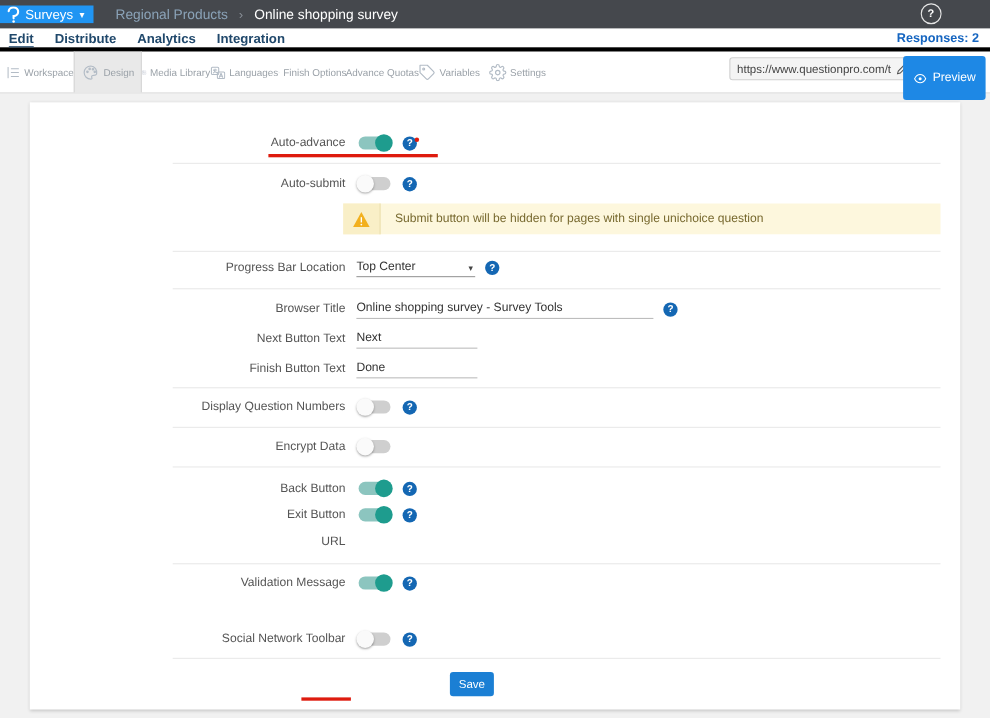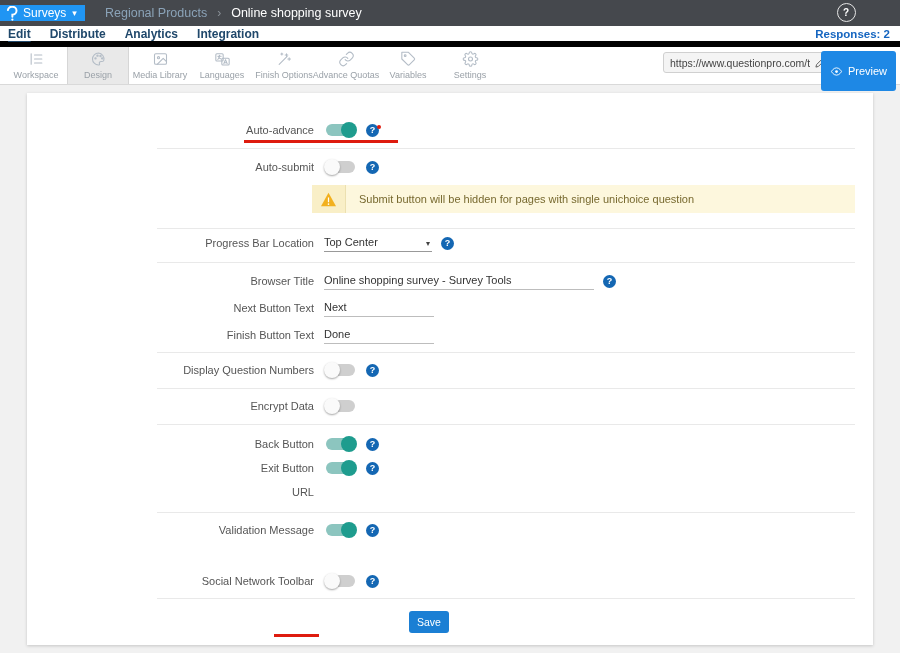--- a/index.html
+++ b/index.html
@@ -22,29 +22,29 @@
   .hright { margin-left:auto; display:flex; align-items:center; gap:6px; padding-right:8px;flex-direction:column; }
   .hcircle { width:19px; height:19px; border:1.5px solid #e6e6e6; border-radius:50%;
     display:flex; align-items:center; justify-content:center; color:#fff;
     font-size:10px; font-weight:bold; cursor:pointer; flex-shrink:0; }
   .upgrade { background:#f9a11b; border-radius:9px; height:18px; padding:0 12px;
     display:flex; align-items:center; font-size:10.5px; font-weight:700; color:#fff; cursor:pointer; }
 
   
   .nav { position:absolute; top:26px; left:0; width:900px; height:21px; background:#fff;
     display:flex; align-items:center; padding:0 8px; gap:19px; font-size:12px;
-    font-weight:700; color:#20486b; border-bottom:6px solid #000000; }
+    font-weight:700; color:#20486b; border-bottom:4px solid #000000; }
   .nav-item { cursor:pointer; }
   .nav-item.active { text-decoration:underline; text-underline-offset:3px; }
   .responses { margin-left:auto; color:#1565c0; font-weight:700; font-size:11.5px; padding-right:2px; }
 
   
   .toolbar { position:absolute; top:47px; left:0; width:900px; height:38px; background:#fff;
     border-bottom:1px solid #d9d9d9; display:flex; padding-left:5px; }
-  .tool { width:62px; height:100%; display:flex; flex-direction:column; align-items:center;
+  .tool { width:62px; height:100%; display:flex; align-items:center;
     justify-content:center; gap:3px; cursor:pointer; }
   .tool svg { stroke:#b3bcc6; fill:none; stroke-width:1.6; stroke-linecap:round; stroke-linejoin:round; }
   .tool .tlabel { font-size:9px; color:#9aa1a8; white-space:nowrap; }
   .tool.active { background:#e9e9e9; border-left:1px solid #d6d6d6; border-right:1px solid #d6d6d6; }
   .urlbox { position:absolute; right:67px; top:52px; width:170px; height:21px; background:#f4f4f4;
     border:1px solid #d0d0d0; border-radius:3px; display:flex; align-items:center;
     padding:0 6px; gap:5px; cursor:text; }
   .urlbox .urltext { flex:1; font-size:10.5px; color:#444; white-space:nowrap; overflow:hidden; }
   .preview { position:absolute; right:4px; top:51px; height:40px; background:#1e88e5; color:#fff;
     border:none; border-radius:3px; display:flex; align-items:center; gap:5px; padding:0 9px;

